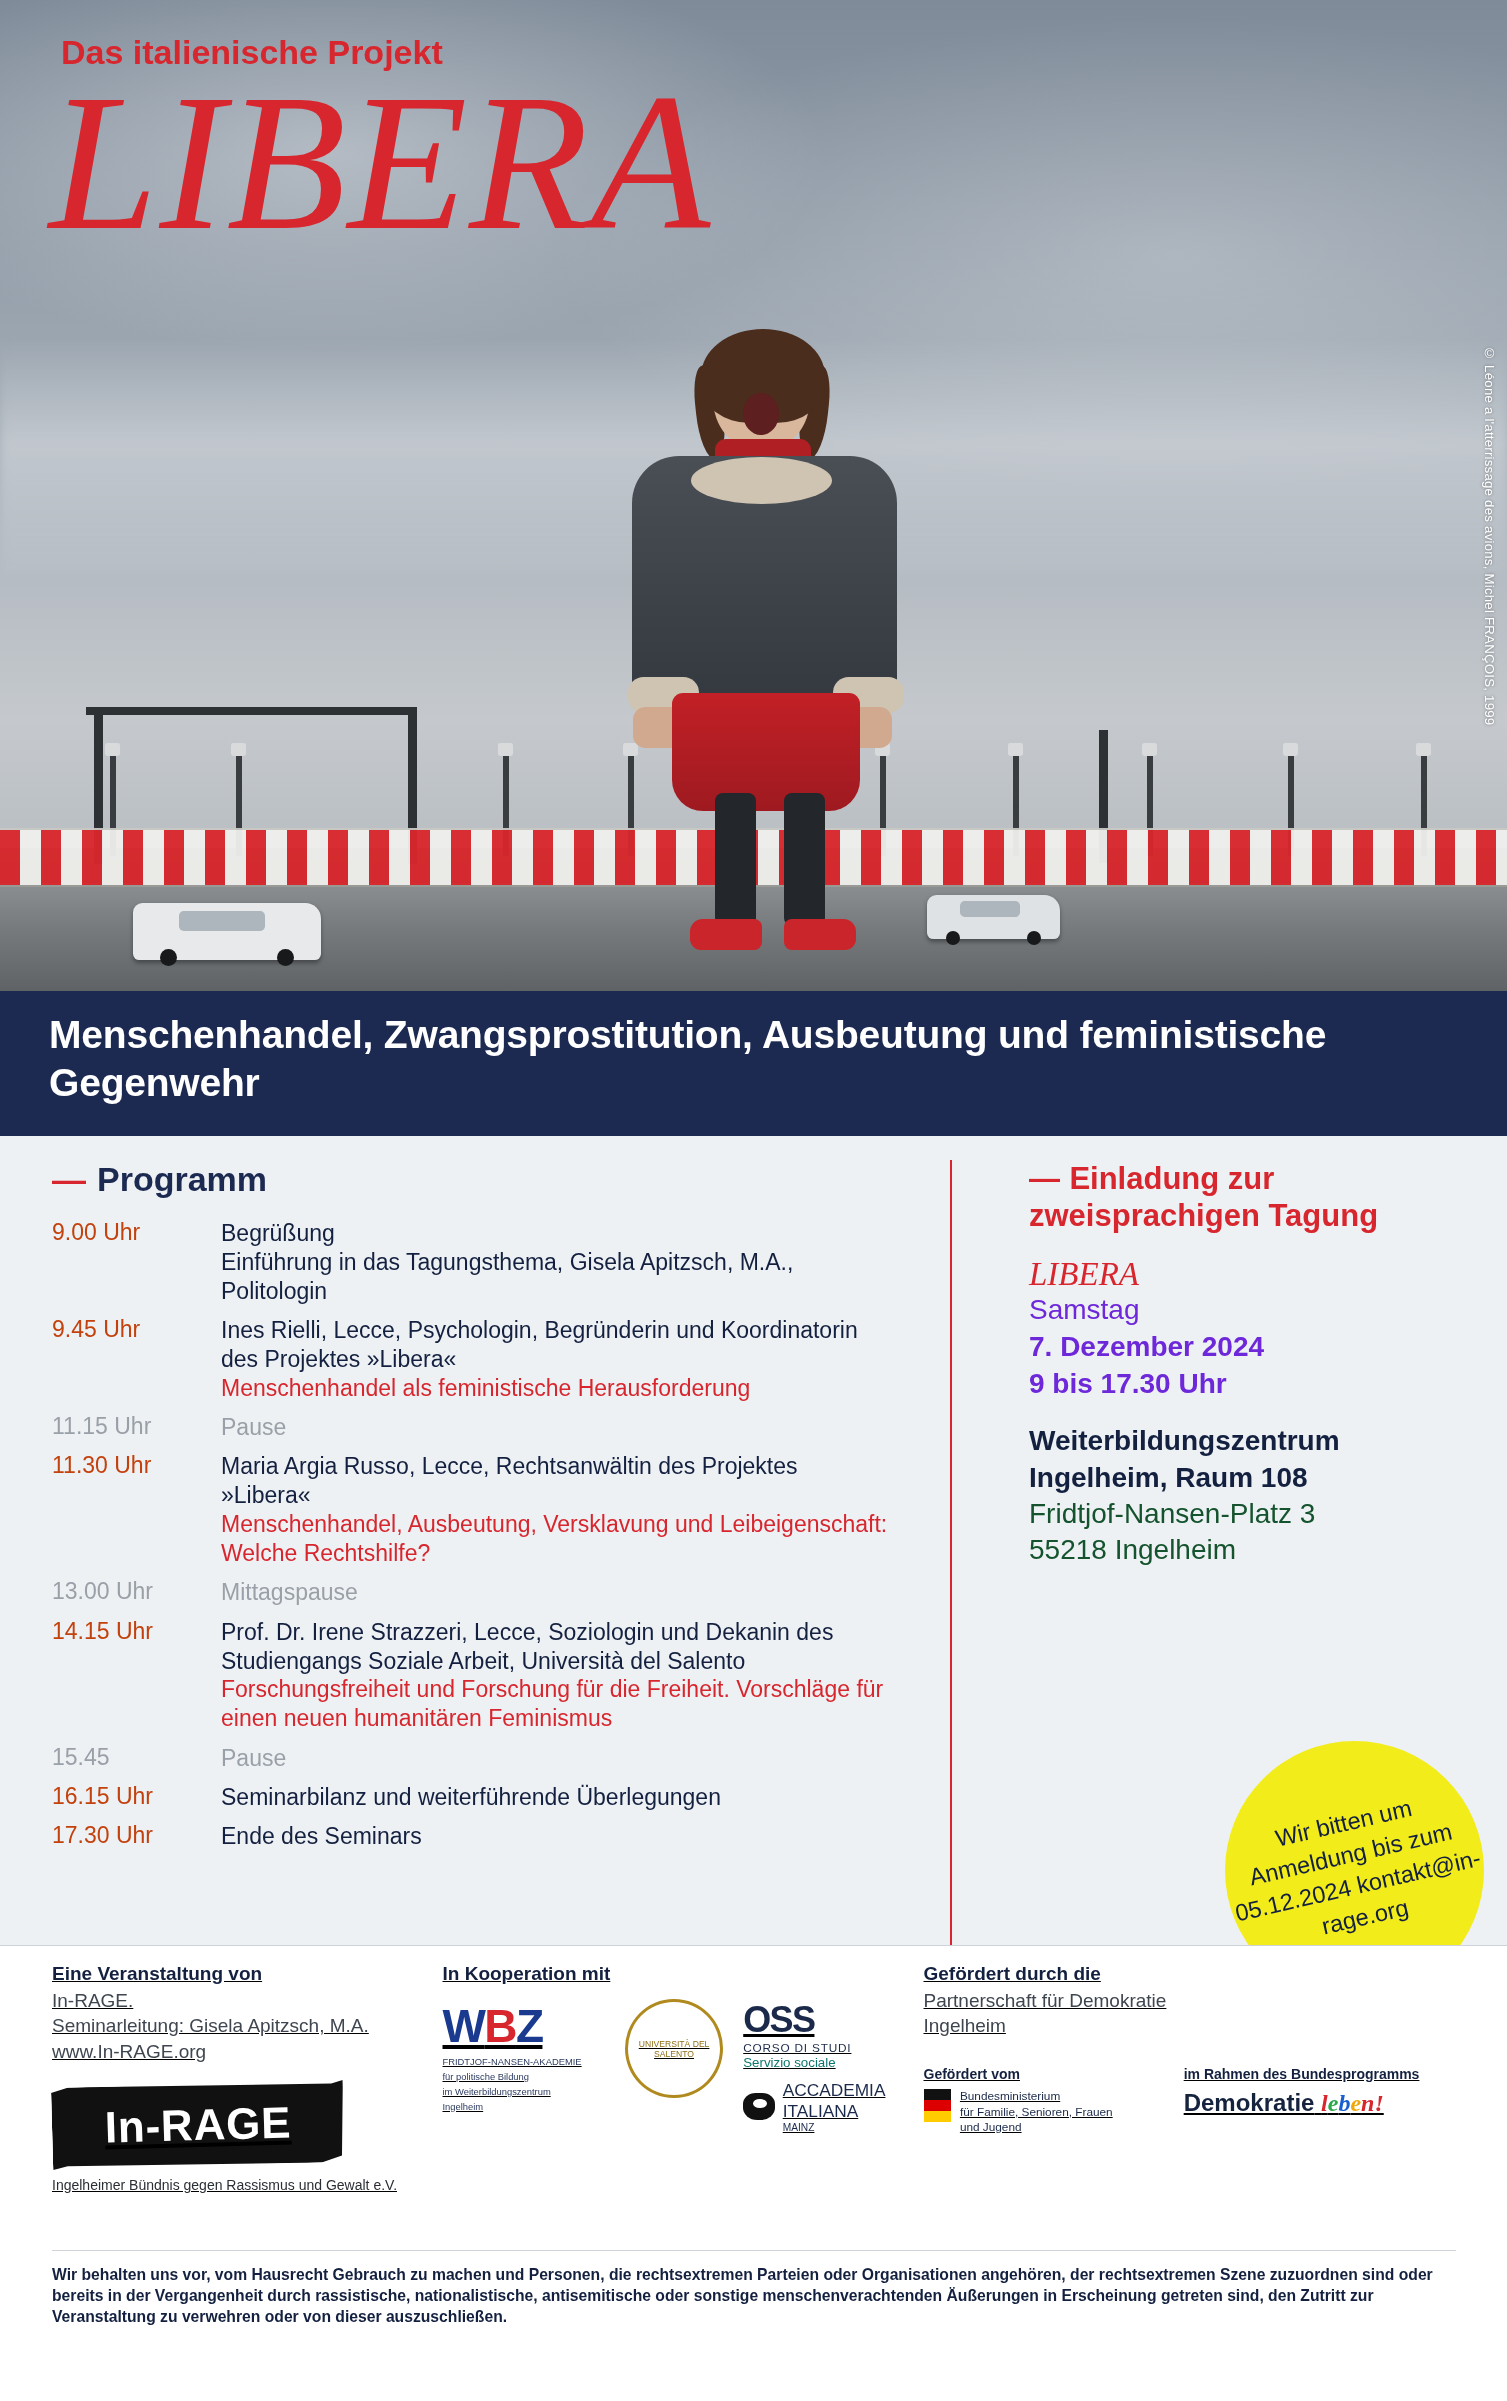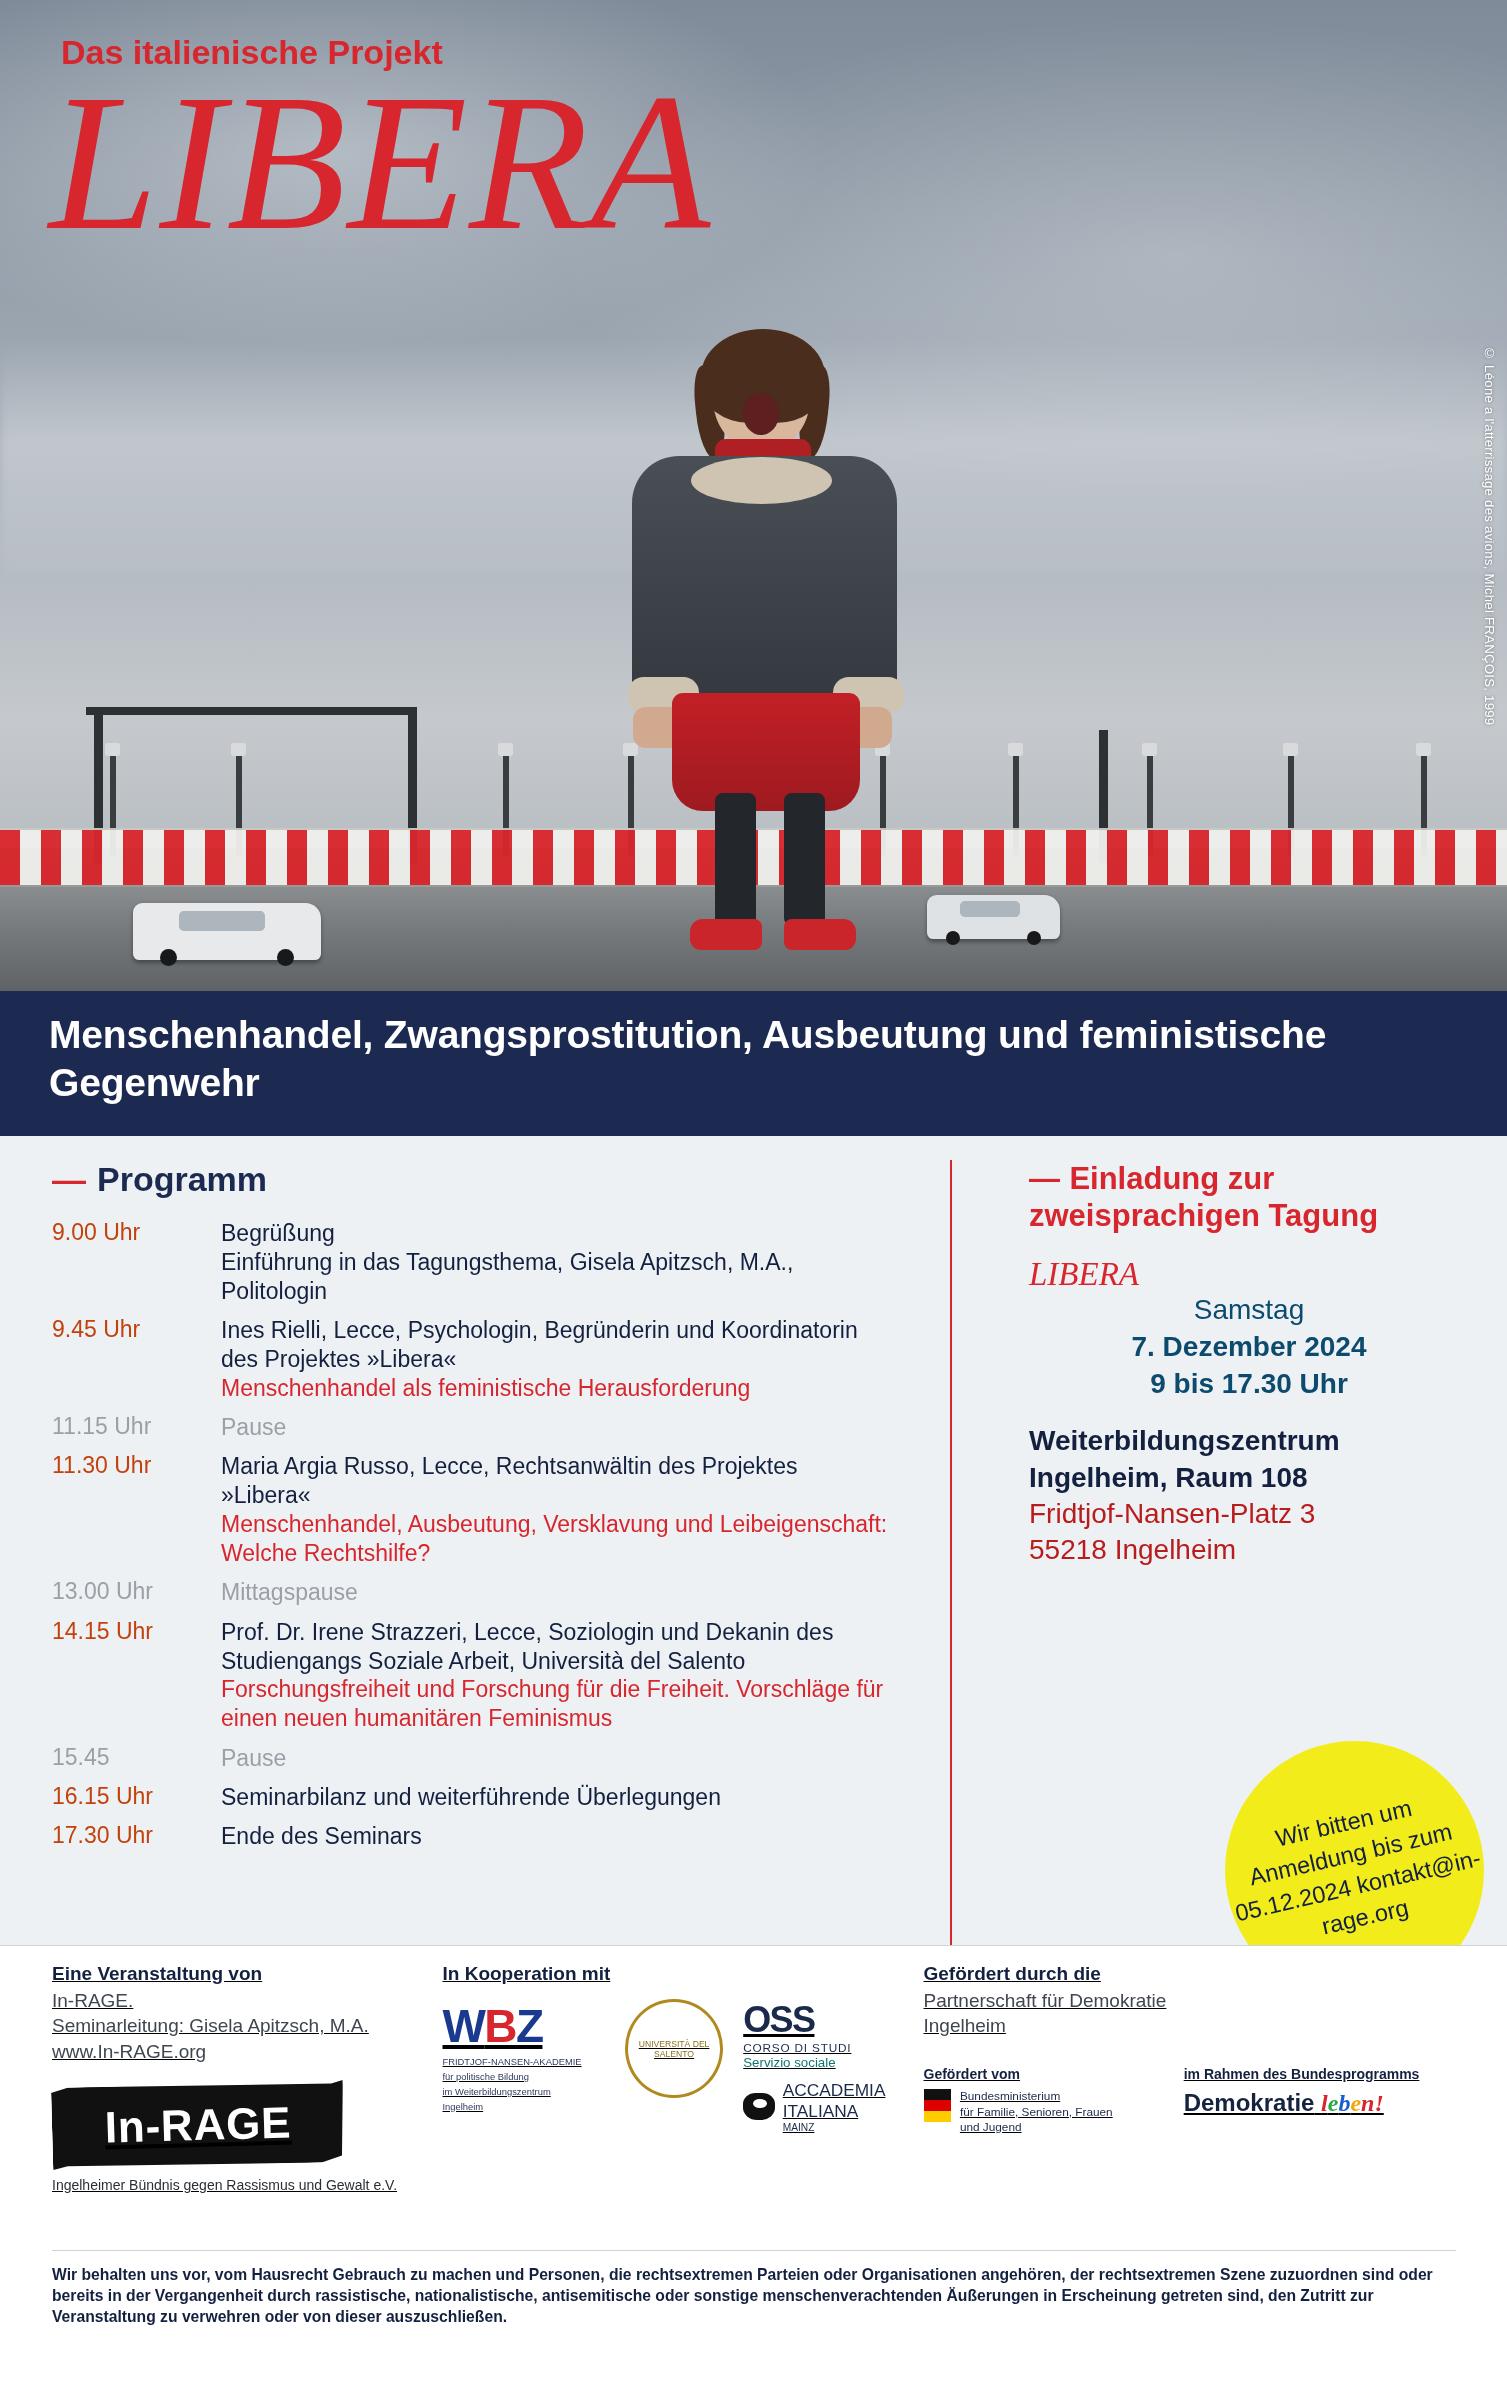--- a/index.html
+++ b/index.html
@@ -165,25 +165,25 @@
 
   .invite { position: absolute; left: 1029px; top: 23.6px; width: 440px; }
   .invite h2 {
     color: #d7262d; font-size: 31px; font-weight: bold; line-height: 1.22; margin-bottom: 20.4px;
   }
   .invite h2 .dash { margin-right: 9.4px; }
   .inv-libera {
     font-family: "Liberation Serif", serif; font-style: italic;
     font-size: 33px; color: #d7262d; line-height: 1.1;
   }
-  .inv-line { font-size: 28px; color: #0c4a6e; line-height: 1.32; text-align: center; }
+  .inv-line { font-size: 28px; color: #6d28d9; line-height: 1.32; }
   .inv-line.b { font-weight: bold; }
   .inv-block { margin-top: 20.4px; }
   .inv-venue { font-size: 28px; font-weight: bold; color: #13203f; line-height: 1.3; }
-  .inv-addr { font-size: 28px; color: #b91c1c; line-height: 1.3; }
+  .inv-addr { font-size: 28px; color: #14532d; line-height: 1.3; }
 
   .sticker {
     position: absolute; left: 1225px; top: 605px;
     width: 259px; height: 259px; border-radius: 50%;
     background: #f2ec1a;
     display: flex; align-items: center; justify-content: center;
   }
   .sticker .inner {
     transform: rotate(-13deg);
     text-align: center;

